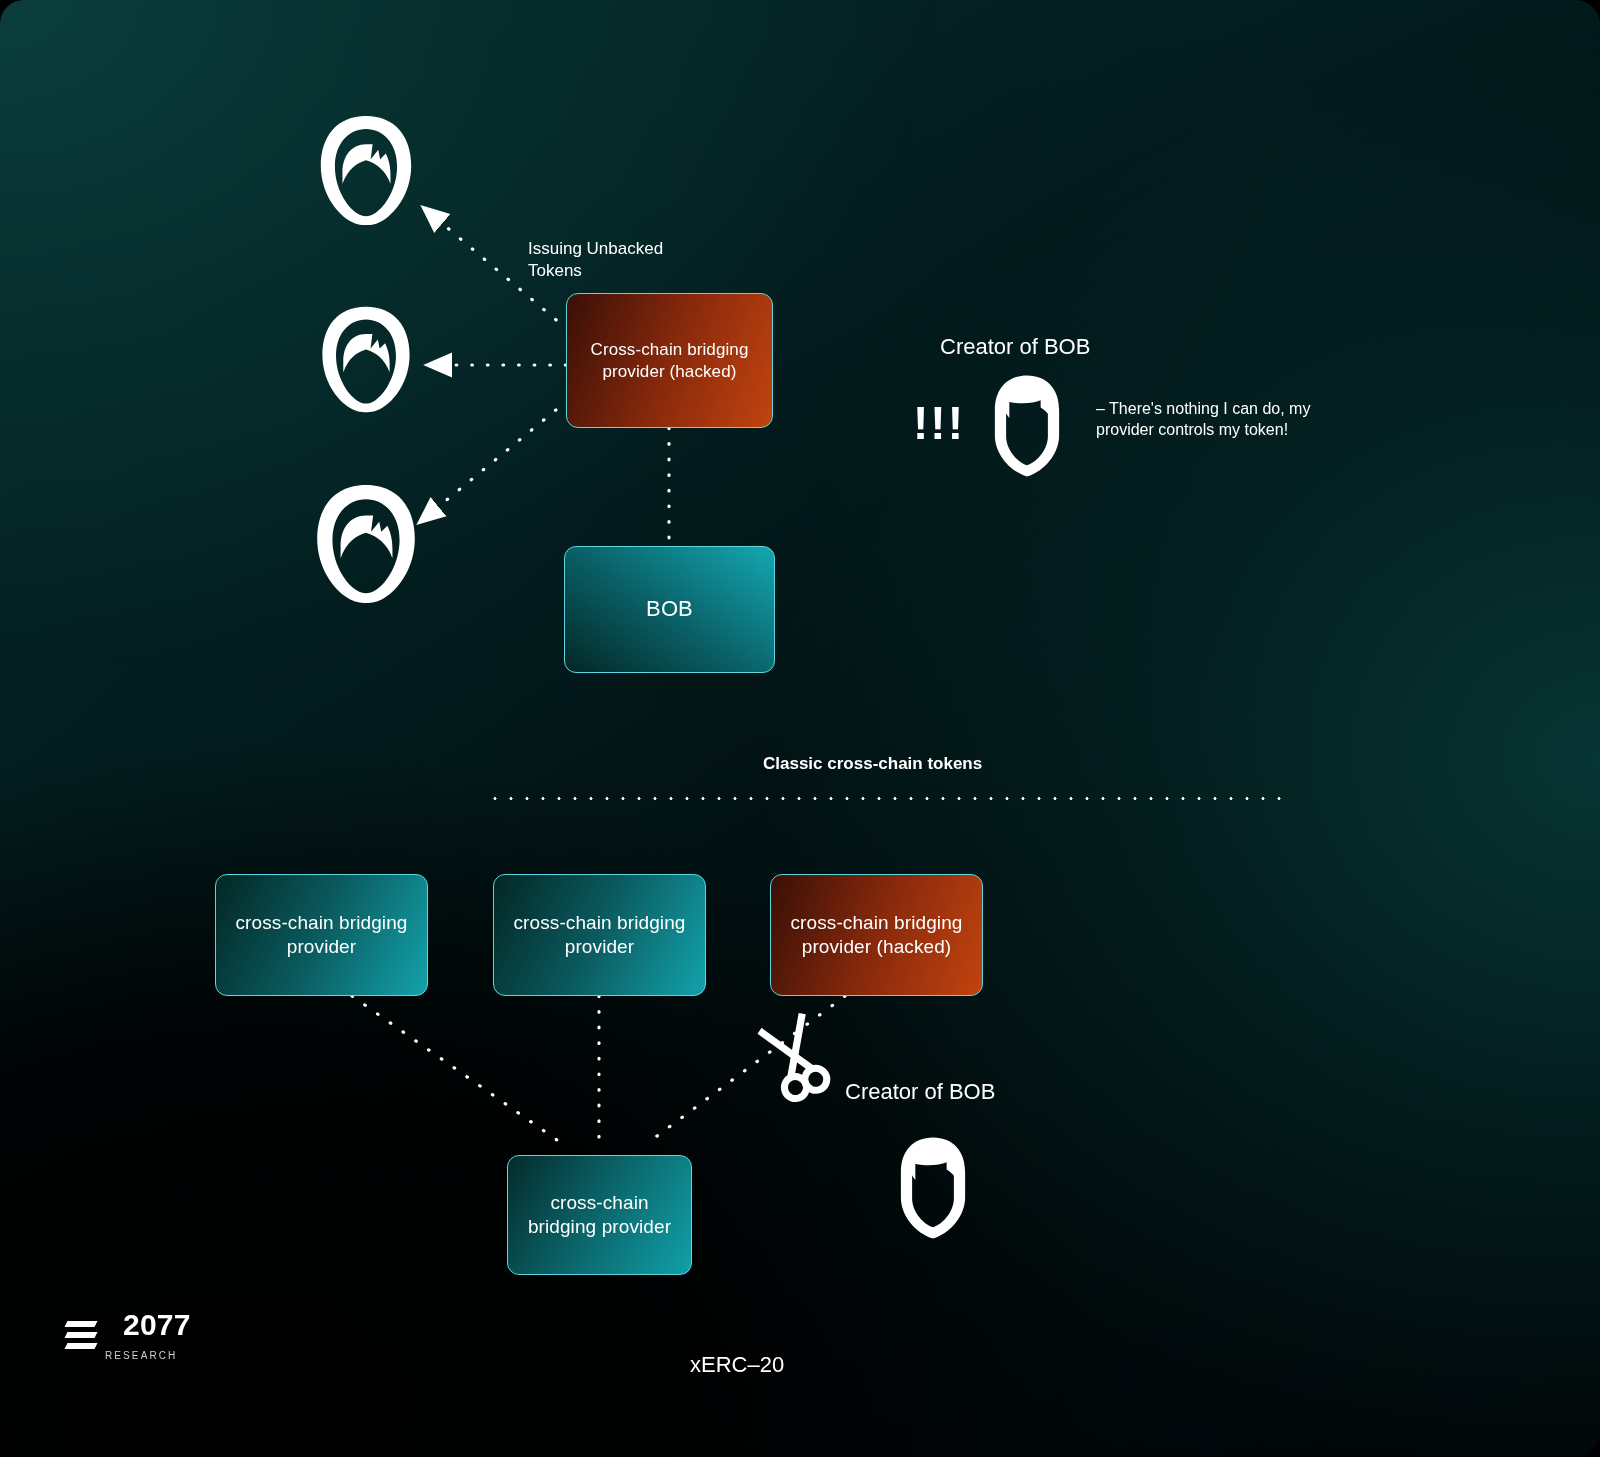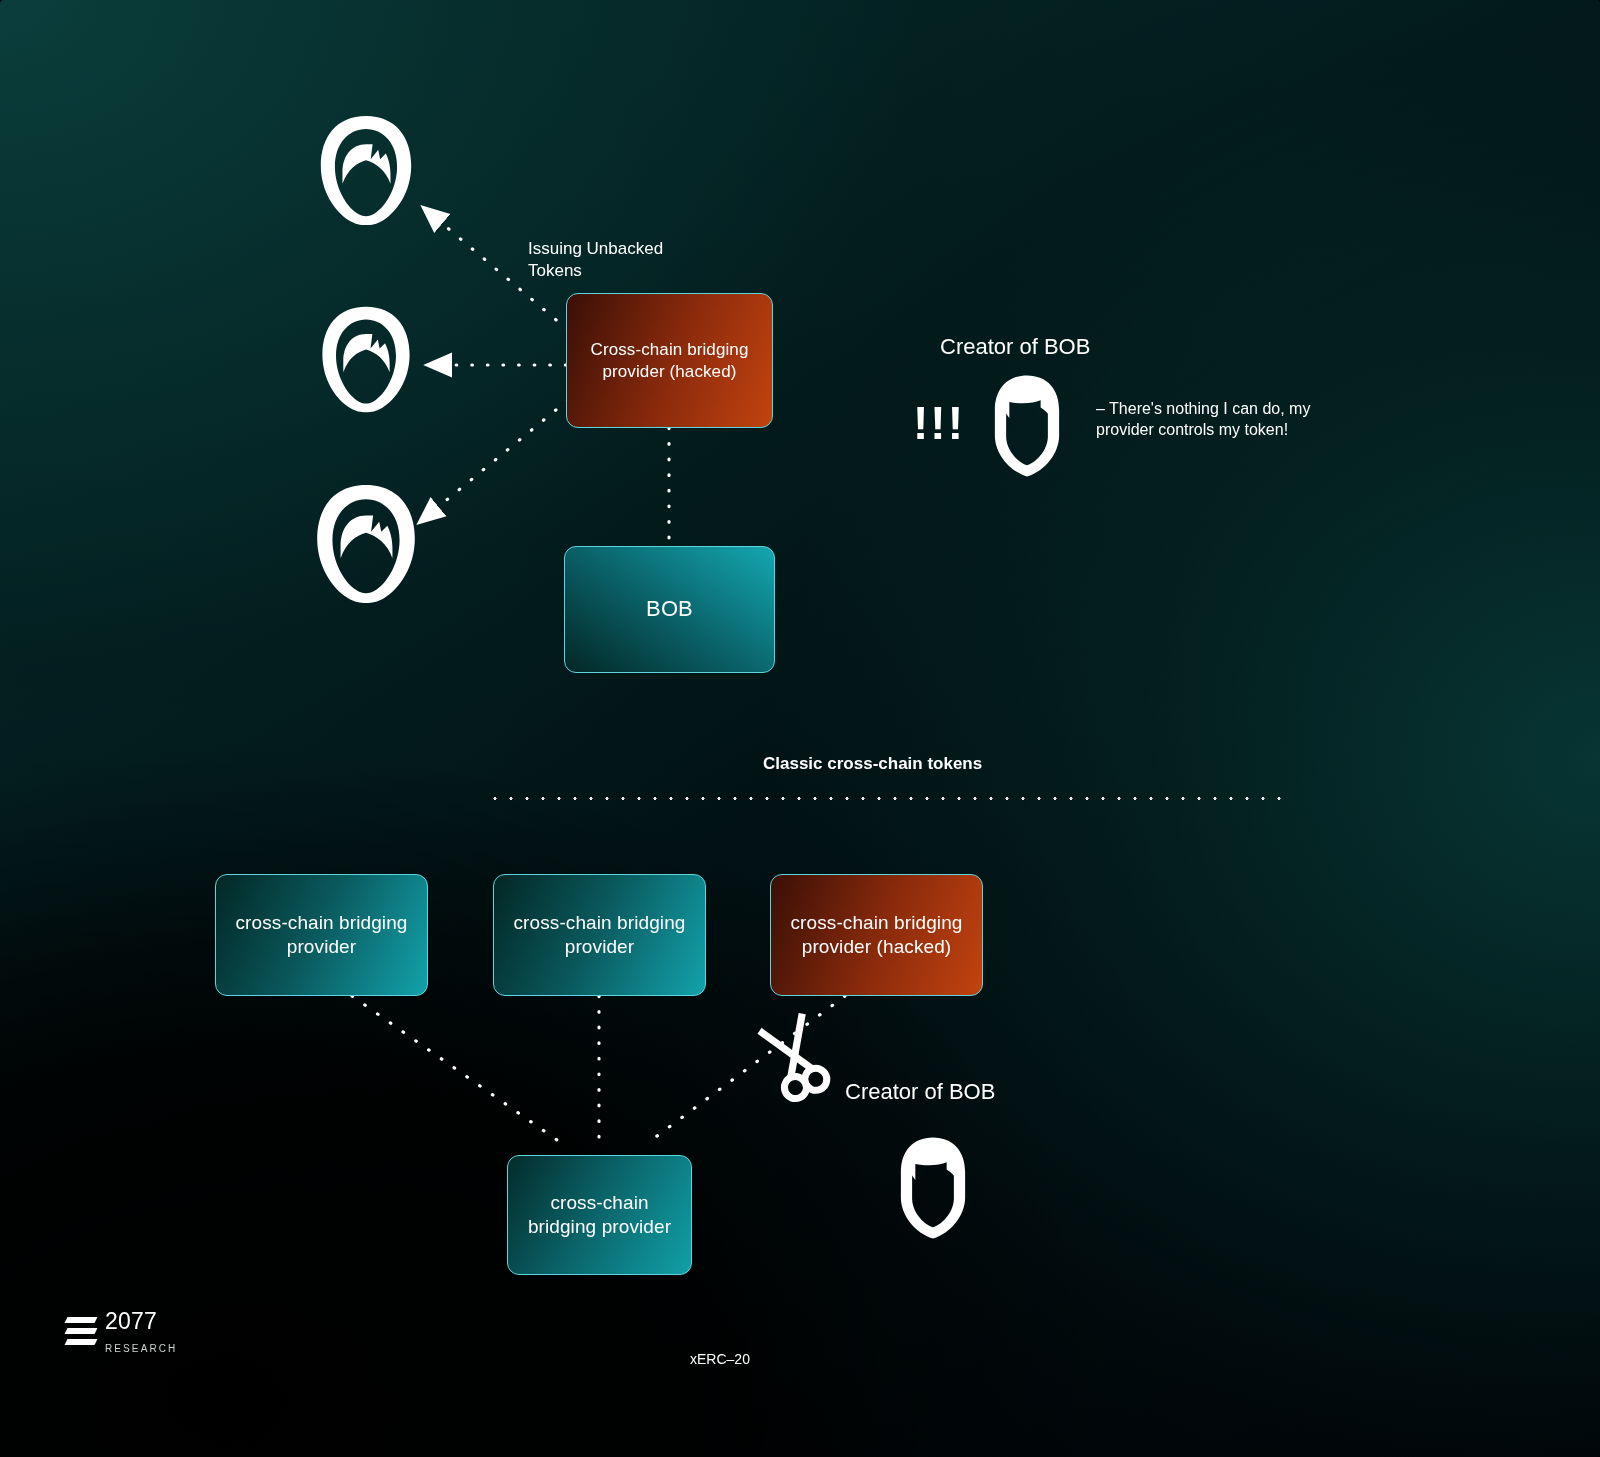--- a/index.html
+++ b/index.html
@@ -8,21 +8,21 @@
     background: #000;
   }
   body {
     font-family: "Liberation Sans", sans-serif;
   }
   #canvas {
     position: relative;
     width: 1600px;
     height: 1457px;
     overflow: hidden;
-    border-radius: 4px;
+    border-radius: 24px;
     background-color: #000305;
     background-image:
       radial-gradient(120% 95% at 0% 0%, rgba(10,62,60,0.98) 0%, rgba(7,48,47,0.72) 24%, rgba(3,24,25,0.30) 48%, rgba(0,0,0,0) 68%),
       radial-gradient(90% 85% at 100% 52%, rgba(7,56,54,0.95) 0%, rgba(5,40,40,0.60) 32%, rgba(2,18,19,0.22) 58%, rgba(0,0,0,0) 78%),
       radial-gradient(75% 60% at 14% 96%, rgba(0,0,0,1) 0%, rgba(0,0,0,0.85) 40%, rgba(0,0,0,0) 75%),
       linear-gradient(150deg, #06302f 0%, #032022 32%, #010b0d 62%, #000205 100%);
   }
 
   
   .node {
@@ -81,21 +81,21 @@
 
   
   .logo { position: absolute; display: flex; align-items: center; gap: 9px; }
   .logo-mark { width: 30px; height: 34px; position: relative; }
   .logo-mark i {
     position: absolute; left: 0; display: block;
     width: 30px; height: 6px; background: #fff;
     transform: skewX(-26deg);
   }
   .logo-text { display: flex; flex-direction: column; line-height: 1; }
-  .logo-top { font-size: 23px; font-weight: 400; color: #fff; letter-spacing: 0.2px; }
+  .logo-top { font-size: 30px; font-weight: 700; color: #fff; letter-spacing: 0.2px; margin-left: 18px; }
   .logo-sub { font-size: 10px; font-weight: 400; color: #cfd3d3; letter-spacing: 2.1px; margin-top: 11px; }
 
   .bangs {
     position: absolute;
     color: #fff;
     font-weight: 800;
     font-size: 46px;
     letter-spacing: 2px;
     line-height: 1;
   }
@@ -206,15 +206,15 @@
       <i style="top:2px;"></i>
         <i style="top:13px;"></i>
         <i style="top:24px;"></i>
     </span>
     <span class="logo-text">
       <span class="logo-top">2077</span>
       <span class="logo-sub">RESEARCH</span>
     </span>
   </div>
 
-  <div class="label" style="left:690px; top:1350px; font-size:14px; font-weight:400;">xERC–20</div>
+  <div class="label" style="left:690px; top:1350px; font-size:22px; font-weight:400;">xERC–20</div>
 
 </div>
 
 </body></html>

